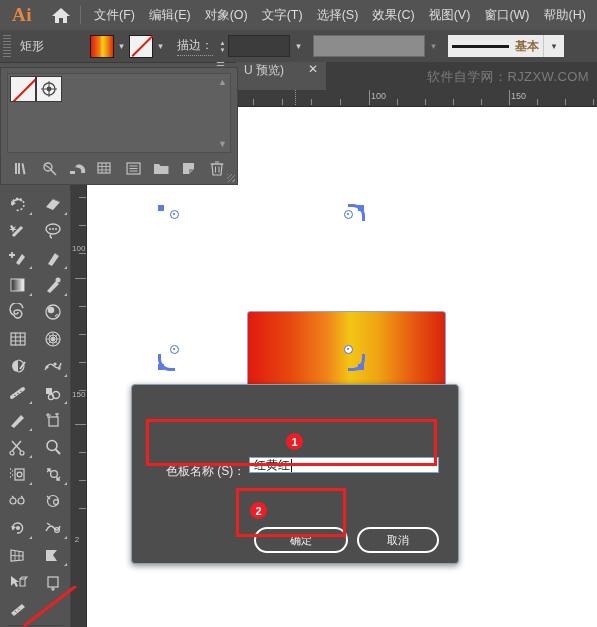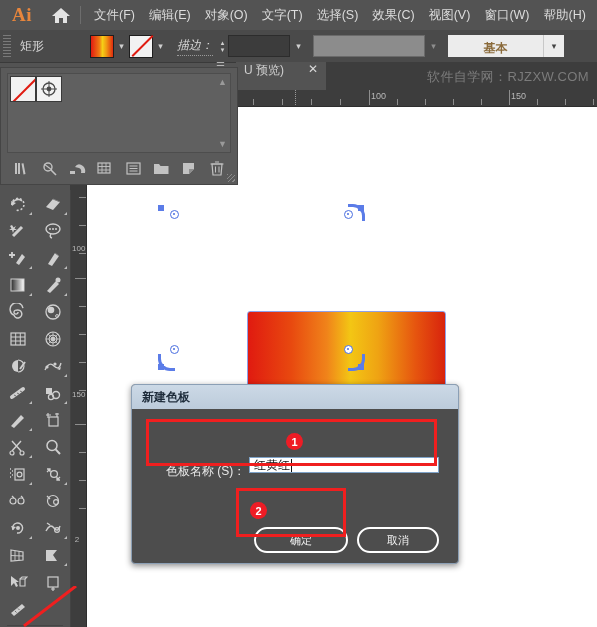--- a/index.html
+++ b/index.html
@@ -26,30 +26,30 @@
   .grip{width:8px;height:22px;margin-left:3px;
         background:repeating-linear-gradient(to bottom,#7a7a7a 0 1px,transparent 1px 3px);}
   .ctrl-label{color:#d8d8d8;font-size:12px;margin-left:9px;width:70px;}
   .fill-swatch{width:22px;height:21px;border:1px solid #1e1e1e;
                background:linear-gradient(to right,#e21b12 0%,#f07a13 38%,#f5d016 52%,#f19a12 70%,#de2b10 100%);}
   .none-swatch{width:22px;height:21px;border:1px solid #1e1e1e;background:#f2f2f2;position:relative;}
   .none-swatch:after{content:"";position:absolute;left:-2px;top:9px;width:29px;height:2px;
                      background:#e01b10;transform:rotate(-45deg);transform-origin:center;}
   .mini-dd{width:15px;height:21px;background:#4a4a4a;display:flex;align-items:center;
            justify-content:center;color:#cfcfcf;font-size:9px;}
-  .ctrl-txt{color:#d8d8d8;font-size:12px;margin:0 4px 0 9px;border-bottom:1px dotted #9a9a9a;padding-bottom:1px;font-style:italic;}
+  .ctrl-txt{color:#d8d8d8;font-size:12px;margin:0 4px 0 9px;border-bottom:1px dotted #9a9a9a;padding-bottom:1px;}
   .stepper{width:11px;height:21px;display:flex;flex-direction:column;align-items:center;
            justify-content:center;color:#cfcfcf;font-size:7px;line-height:7px;}
   .input-box{height:20px;background:#3c3c3c;border:1px solid #2c2c2c;width:60px;}
   .input-box.wide{width:110px;background:#8c8c8c;border:1px solid #6a6a6a;}
   .dd-btn{width:17px;height:22px;background:#4a4a4a;display:flex;align-items:center;
           justify-content:center;color:#cfcfcf;font-size:9px;}
   .dd-btn.dim{color:#8d8d8d;}
   .profile-box{height:22px;width:95px;background:#ececec;display:flex;align-items:center;
-               padding:0 4px;box-sizing:border-box;flex-direction:column;}
+               padding:0 4px;box-sizing:border-box;}
   .profile-line{flex:1;height:3px;background:#1a1a1a;margin-right:6px;}
   .profile-txt{color:#8a6a3a;font-size:12px;font-weight:bold;}
   .profile-dd{width:20px;height:22px;background:#ececec;display:flex;align-items:center;
               justify-content:center;color:#444;font-size:9px;border-left:1px solid #c8c8c8;}
   .opacity-txt{color:#d8d8d8;font-size:12px;margin-left:8px;border-bottom:1px dotted #9a9a9a;}
 
   
   .tabstrip{position:absolute;left:236px;top:62px;width:361px;height:28px;background:#3d3d3d;}
   .tab{position:absolute;left:0;top:0;height:28px;background:#535353;color:#cfcfcf;font-size:12px;
        display:flex;align-items:flex-start;padding:0 8px;box-sizing:border-box;width:90px;}
@@ -559,21 +559,20 @@
             <path d="M3 3 h10 l-1 11 h-8 Z" stroke="#c2c2c2" stroke-width="1.2" fill="none"></path>
             <path d="M1.5 3 h13 M6 1 h4" stroke="#c2c2c2" stroke-width="1.2"></path>
             <path d="M6.5 5.5 v6 M10 5.5 v6" stroke="#c2c2c2" stroke-width="1"></path>
           </svg>
       </span>
     </div>
     <div class="sw-resize"></div>
   </div>
 
   <div class="dialog">
-    <div class="dlg-title">新建色板</div>
     <div class="dlg-body">
       <div class="row-label">色板名称 (S)：</div>
       <div class="name-input">
         <span>红黄红</span>
           <span class="caret"></span>
       </div>
       <div class="btn btn-ok">确定</div>
       <div class="btn btn-cancel">取消</div>
     </div>
   </div>

